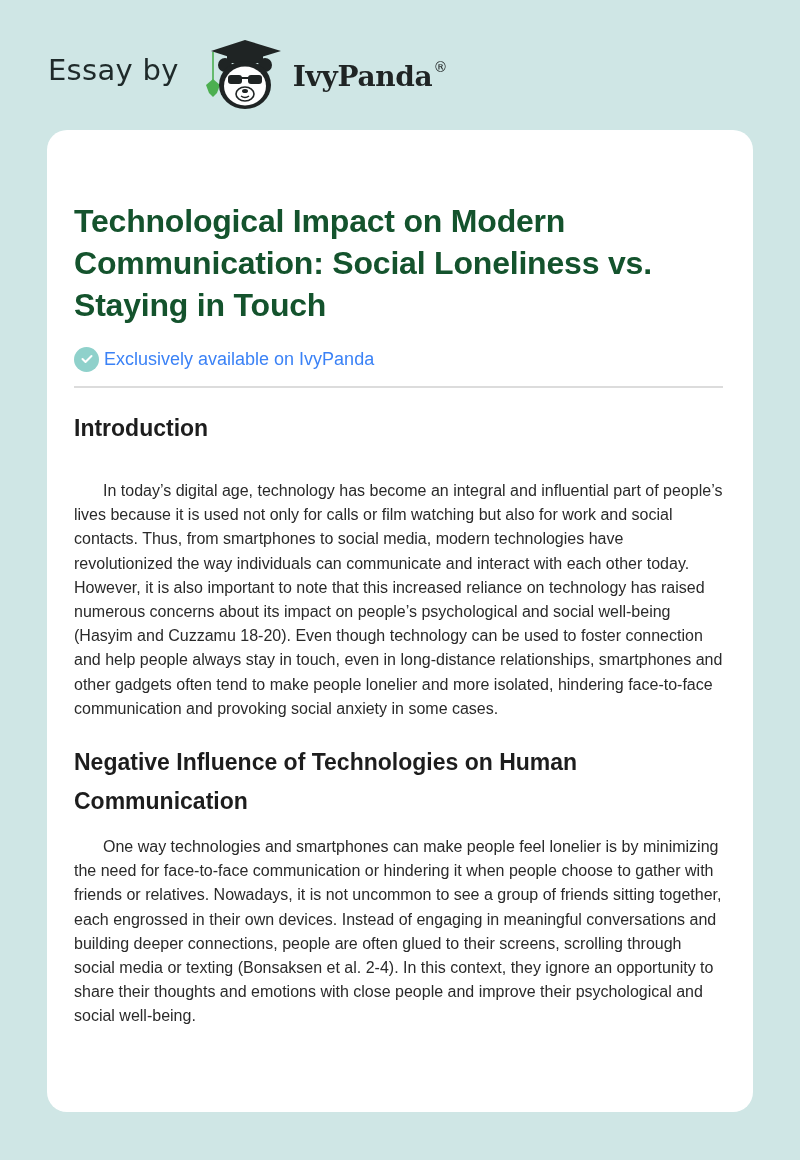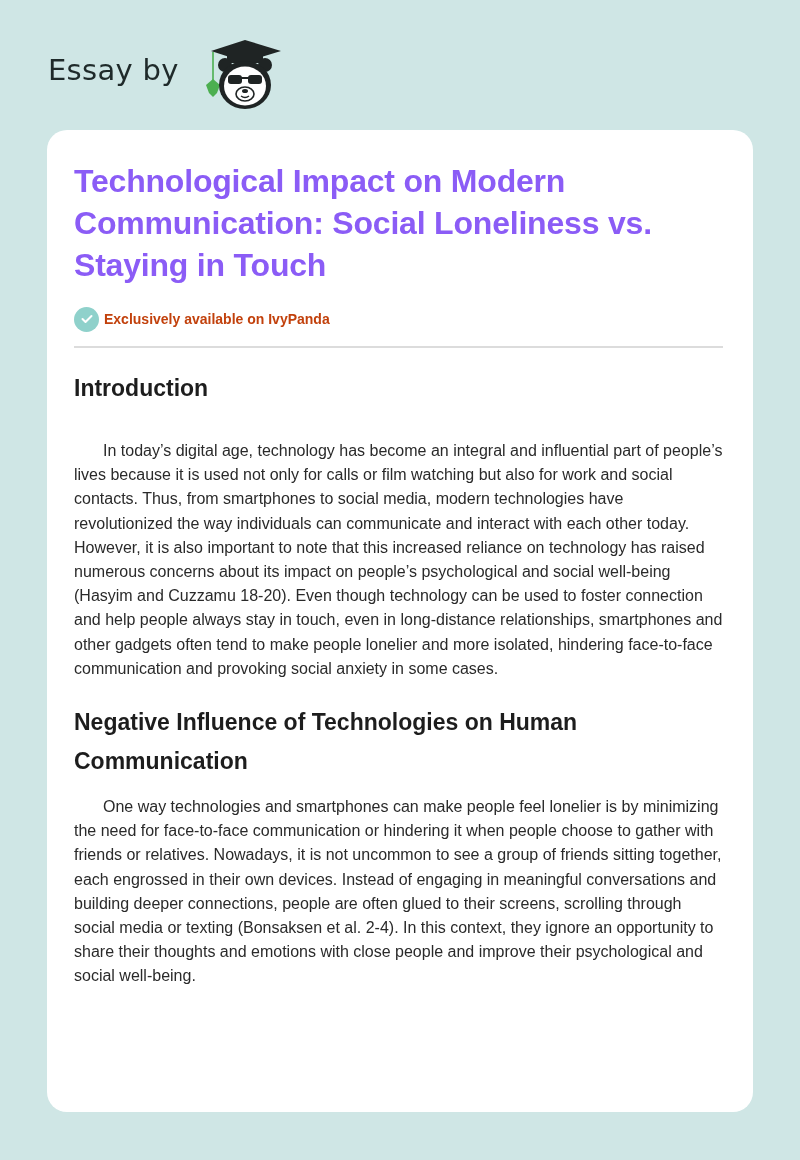--- a/index.html
+++ b/index.html
@@ -55,44 +55,45 @@
     height: 982px;
     background: #ffffff;
     border-radius: 20px;
     padding: 30px 27px 0 27px;
   }
   .title {
     font-family: "Liberation Sans", sans-serif;
     font-weight: bold;
     font-size: 32px;
     line-height: 42px;
-    color: #8b5cf6;
+    color: #14532d;
     letter-spacing: -0.2px;
     width: 620px;
+    margin-top: 40px;
   }
   .exclusive {
     display: flex;
     align-items: center;
     margin-top: 20px;
     height: 26px;
   }
   .check-badge {
     width: 25px;
     height: 25px;
     border-radius: 50%;
     background: #8fd1cb;
     display: flex;
     align-items: center;
     justify-content: center;
     margin-right: 5px;
   }
   .exclusive-label {
-    font-weight: bold;
-    font-size: 14px;
-    color: #c2410c;
+    font-weight: normal;
+    font-size: 18px;
+    color: #3b82f6;
   }
   .divider {
     height: 2px;
     background: #dcdcdc;
     margin-top: 14px;
     width: 649px;
   }
   h2.section {
     font-weight: bold;
     font-size: 23px;
@@ -140,20 +141,21 @@
     <ellipse cx="44" cy="51" rx="21" ry="19.5" fill="#ffffff"></ellipse>
 
     <rect x="27" y="40" width="14" height="9" rx="3" fill="#1f2424"></rect>
     <rect x="47" y="40" width="14" height="9" rx="3" fill="#1f2424"></rect>
     <rect x="40" y="42" width="8" height="2" fill="#1f2424"></rect>
 
     <ellipse cx="44" cy="59" rx="9" ry="7" fill="#ffffff" stroke="#1f2424" stroke-width="1.6"></ellipse>
     <ellipse cx="44" cy="56" rx="3" ry="2" fill="#1f2424"></ellipse>
     <path d="M40,61 Q44,64 48,61" stroke="#1f2424" stroke-width="1.4" fill="none"></path>
   </svg>
+  <span class="brand-name"><span>IvyPanda</span><sup>®</sup></span>
 </div>
 
 <main class="card">
   <h1 class="title">Technological Impact on Modern Communication: Social Loneliness vs. Staying in Touch</h1>
 
   <div class="exclusive">
     <span class="check-badge">
       <svg width="12" height="10" viewBox="0 0 12 10">
         <path d="M1.5,5 L4.5,8 L10.5,2" stroke="#ffffff" stroke-width="2" fill="none" stroke-linecap="round" stroke-linejoin="round"></path>
       </svg>

